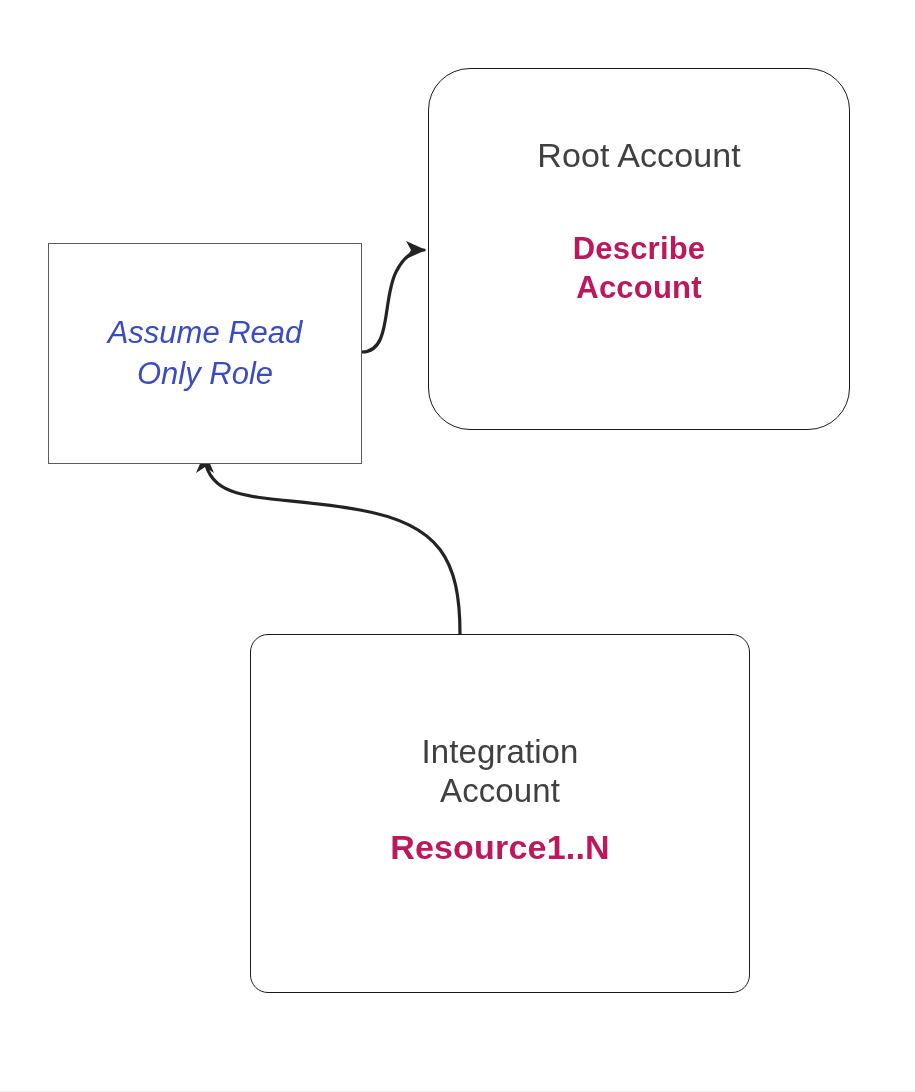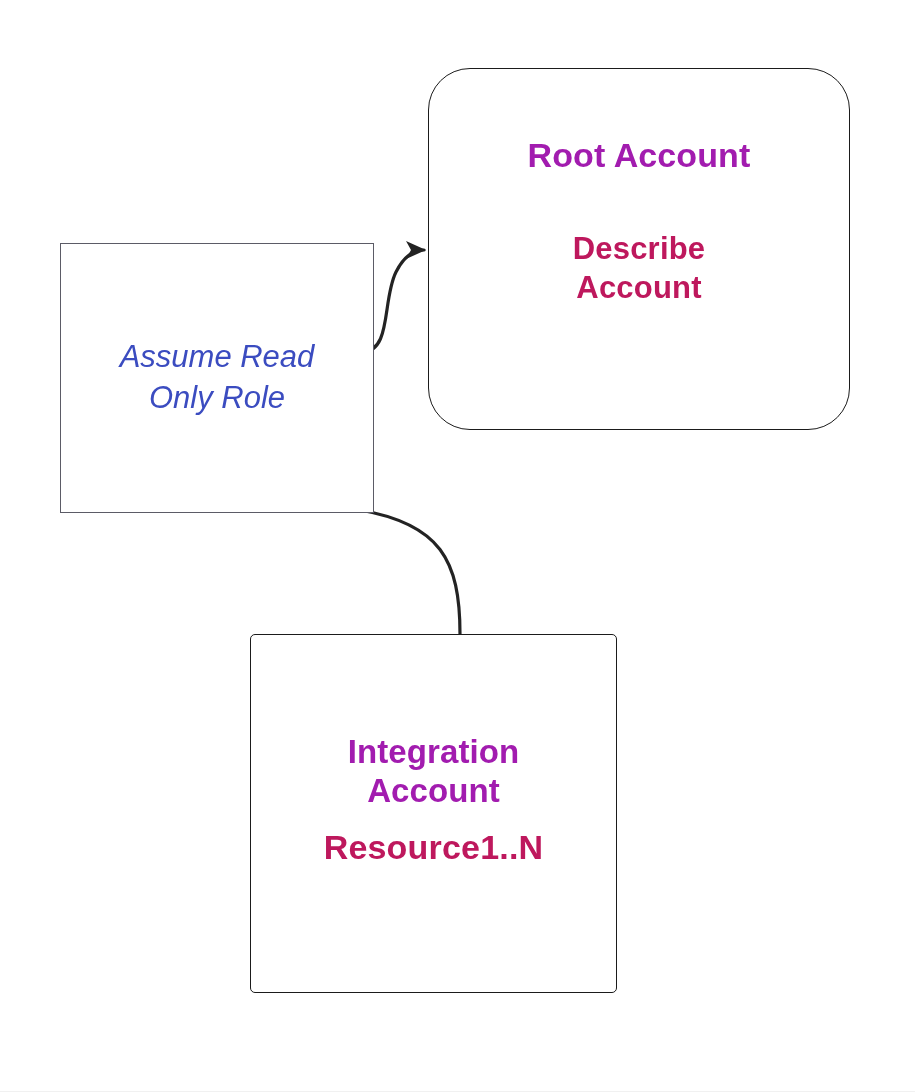--- a/index.html
+++ b/index.html
@@ -47,43 +47,43 @@
     top: 68px;
     width: 422px;
     height: 362px;
     border: 1.6px solid #1b1b1b;
     border-radius: 42px;
     padding-top: 66px;
   }
   #integration-account-node {
     left: 250px;
     top: 634px;
-    width: 367px;
+    width: 500px;
     height: 359px;
     border: 1.6px solid #1b1b1b;
-    border-radius: 5px;
+    border-radius: 18px;
     padding-top: 98px;
   }
   #assume-role-node {
-    left: 60px;
+    left: 48px;
     top: 243px;
     width: 314px;
-    height: 270px;
+    height: 221px;
     border: 1.6px solid #5b5b66;
     border-radius: 0;
     justify-content: center;
     padding-top: 0;
   }
 
   
   .node-title {
     font-size: 33px;
     line-height: 1.18;
-    color: #a21caf;
-    font-weight: 700;
+    color: #404040;
+    font-weight: 400;
     letter-spacing: 0.1px;
   }
   #root-account-title {
     font-size: 34px;
   }
   #integration-account-title {
     font-size: 33px;
     max-width: 260px;
   }
   .node-sub {

